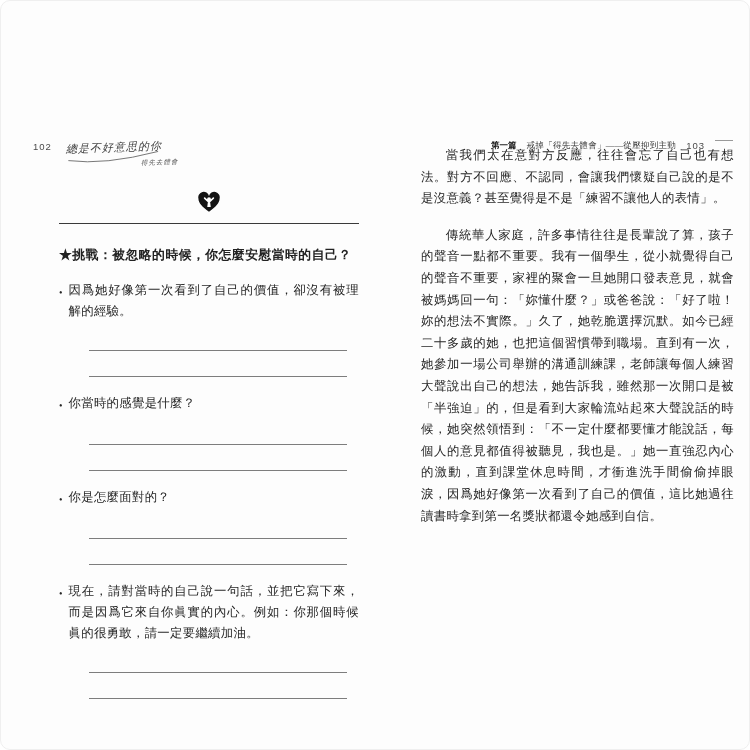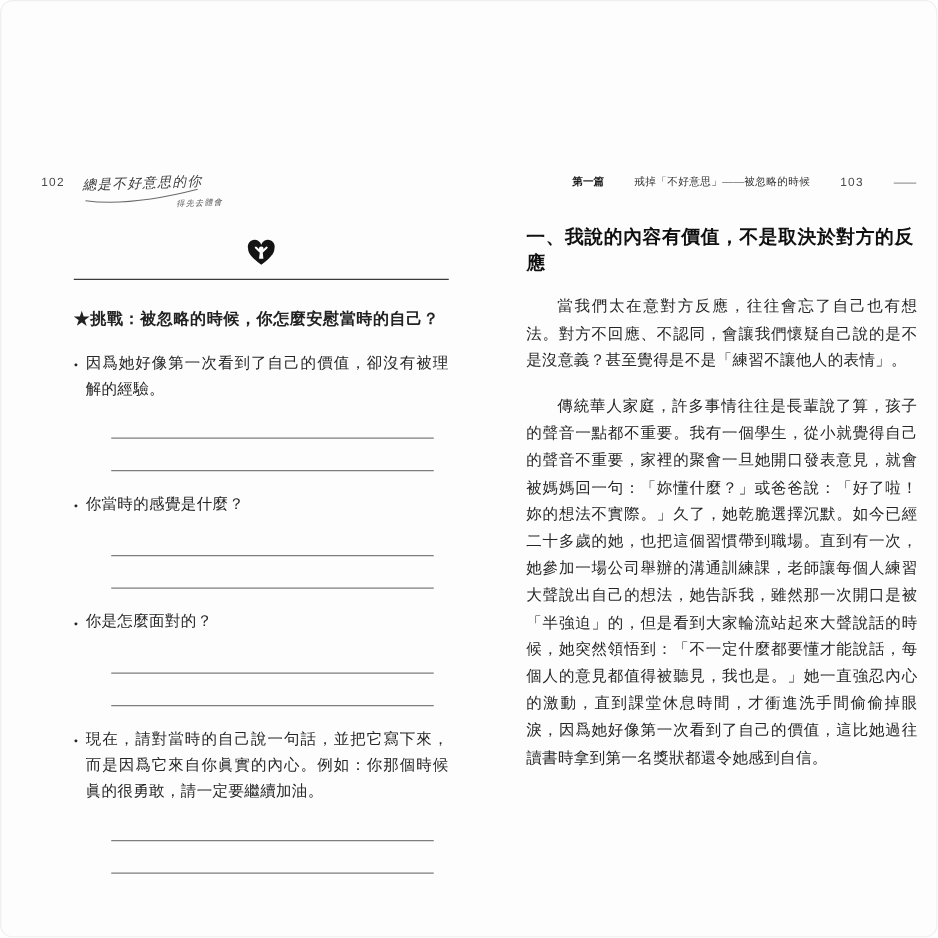--- a/index.html
+++ b/index.html
@@ -36,21 +36,21 @@
 
   .bullet { margin-top:16px; display:flex; gap:6px; font-size:12.4px; line-height:21px; color:#262626; }
   .bullet .dot { flex:0 0 auto; font-size:10px; padding-top:2px; color:#262626; }
   .bullet .btxt { flex:1; text-align:justify; letter-spacing:.3px; }
 
   .write-lines { margin-left:30px; width:258px; margin-top:3px; }
   .write-line { height:25px; border-bottom:1px solid #7d7d7d; }
 
   
   .runhead-right {
-    position:absolute; right:16px; top:139px; display:flex; align-items:center; gap:24px;
+    position:absolute; right:16px; top:139px; display:flex; align-items:flex-start; gap:10px;
     font-size:8.5px; color:#333; white-space:nowrap;
   }
   .rh-part { font-weight:bold; font-family:"Liberation Sans", sans-serif; color:#1a1a1a; }
   .rh-title { letter-spacing:.3px; }
   .rh-pagenum { font-family:"Liberation Sans", sans-serif; letter-spacing:1px; color:#4a4a4a; font-size:9.5px; }
   .rh-rule { width:18px; height:1px; background:#9a9a9a; }
 
   .col-right { position:absolute; left:420px; top:130px; width:313px; }
   .sec-head-r {
     margin-top:48px; font-family:"Liberation Sans", sans-serif;
@@ -127,24 +127,23 @@
     </div>
     <div class="write-lines">
       <div class="write-line"></div>
       <div class="write-line"></div>
     </div>
 
   </div>
 
   <div class="runhead-right">
     <span class="rh-part">第一篇</span>
-    <span class="rh-title">戒掉「不好意思」——被忽略的時候</span>
+    <span class="rh-title">戒掉「得先去體會」——從壓抑到主動</span>
     <span class="rh-pagenum">103</span>
     <span class="rh-rule"></span>
   </div>
 
   <div class="col-right">
-    <div class="sec-head-r">一、我說的內容有價值，不是取決於對方的反應</div>
     <p class="para">當我們太在意對方反應，往往會忘了自己也有想法。對方不回應、不認同，會讓我們懷疑自己說的是不是沒意義？甚至覺得是不是「練習不讓他人的表情」。</p>
     <p class="para">傳統華人家庭，許多事情往往是長輩說了算，孩子的聲音一點都不重要。我有一個學生，從小就覺得自己的聲音不重要，家裡的聚會一旦她開口發表意見，就會被媽媽回一句：「妳懂什麼？」或爸爸說：「好了啦！妳的想法不實際。」久了，她乾脆選擇沉默。如今已經二十多歲的她，也把這個習慣帶到職場。直到有一次，她參加一場公司舉辦的溝通訓練課，老師讓每個人練習大聲說出自己的想法，她告訴我，雖然那一次開口是被「半強迫」的，但是看到大家輪流站起來大聲說話的時候，她突然領悟到：「不一定什麼都要懂才能說話，每個人的意見都值得被聽見，我也是。」她一直強忍內心的激動，直到課堂休息時間，才衝進洗手間偷偷掉眼淚，因爲她好像第一次看到了自己的價值，這比她過往讀書時拿到第一名獎狀都還令她感到自信。</p>
   </div>
 
 </div>
 
 </body></html>

